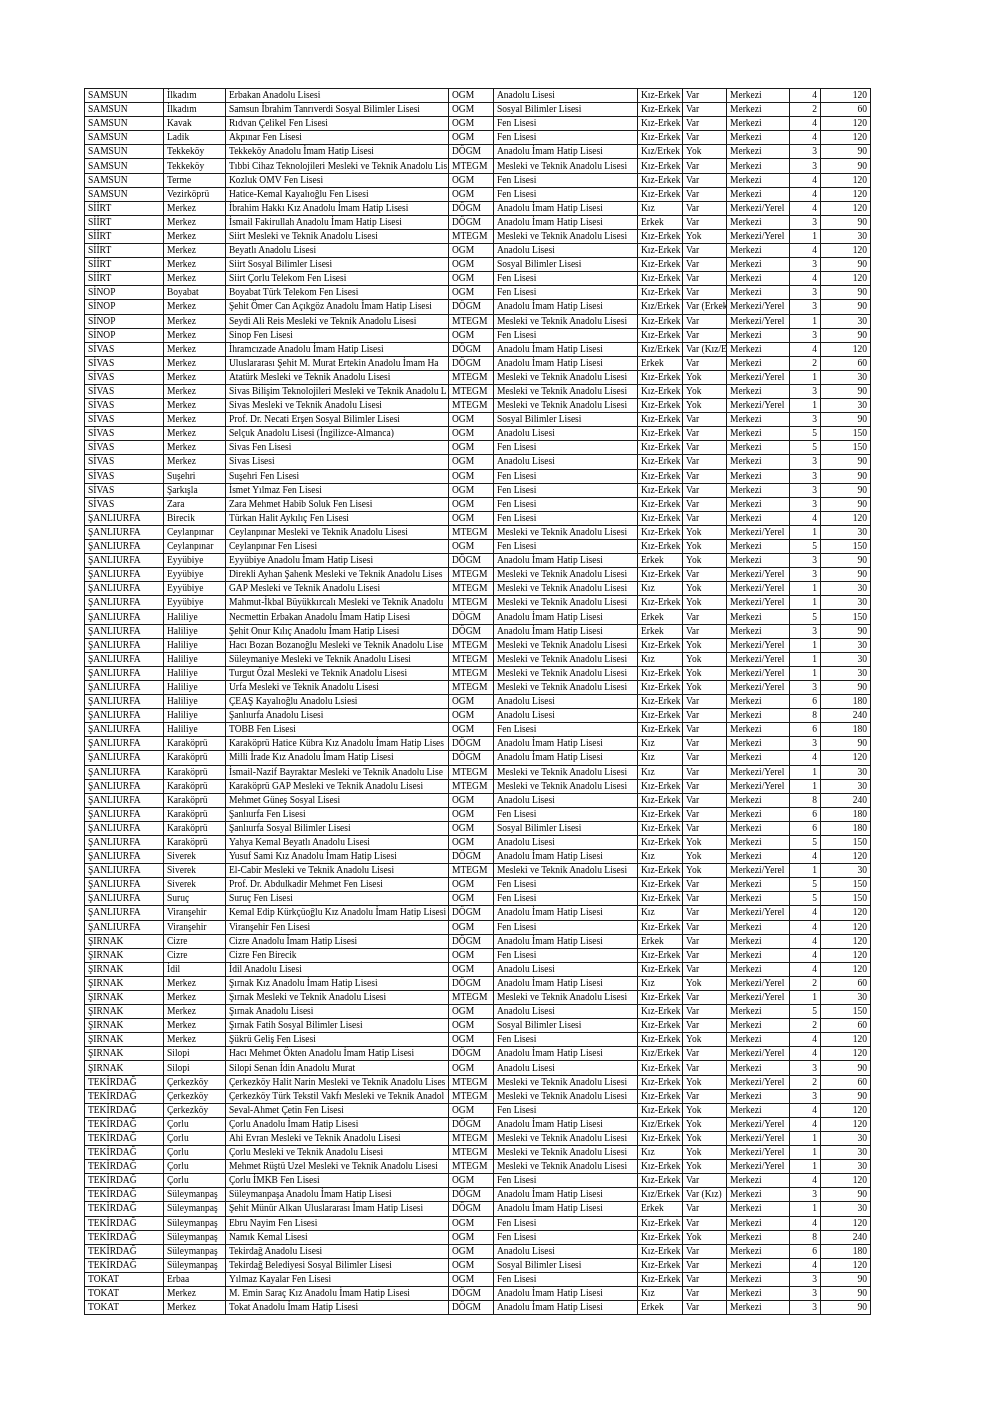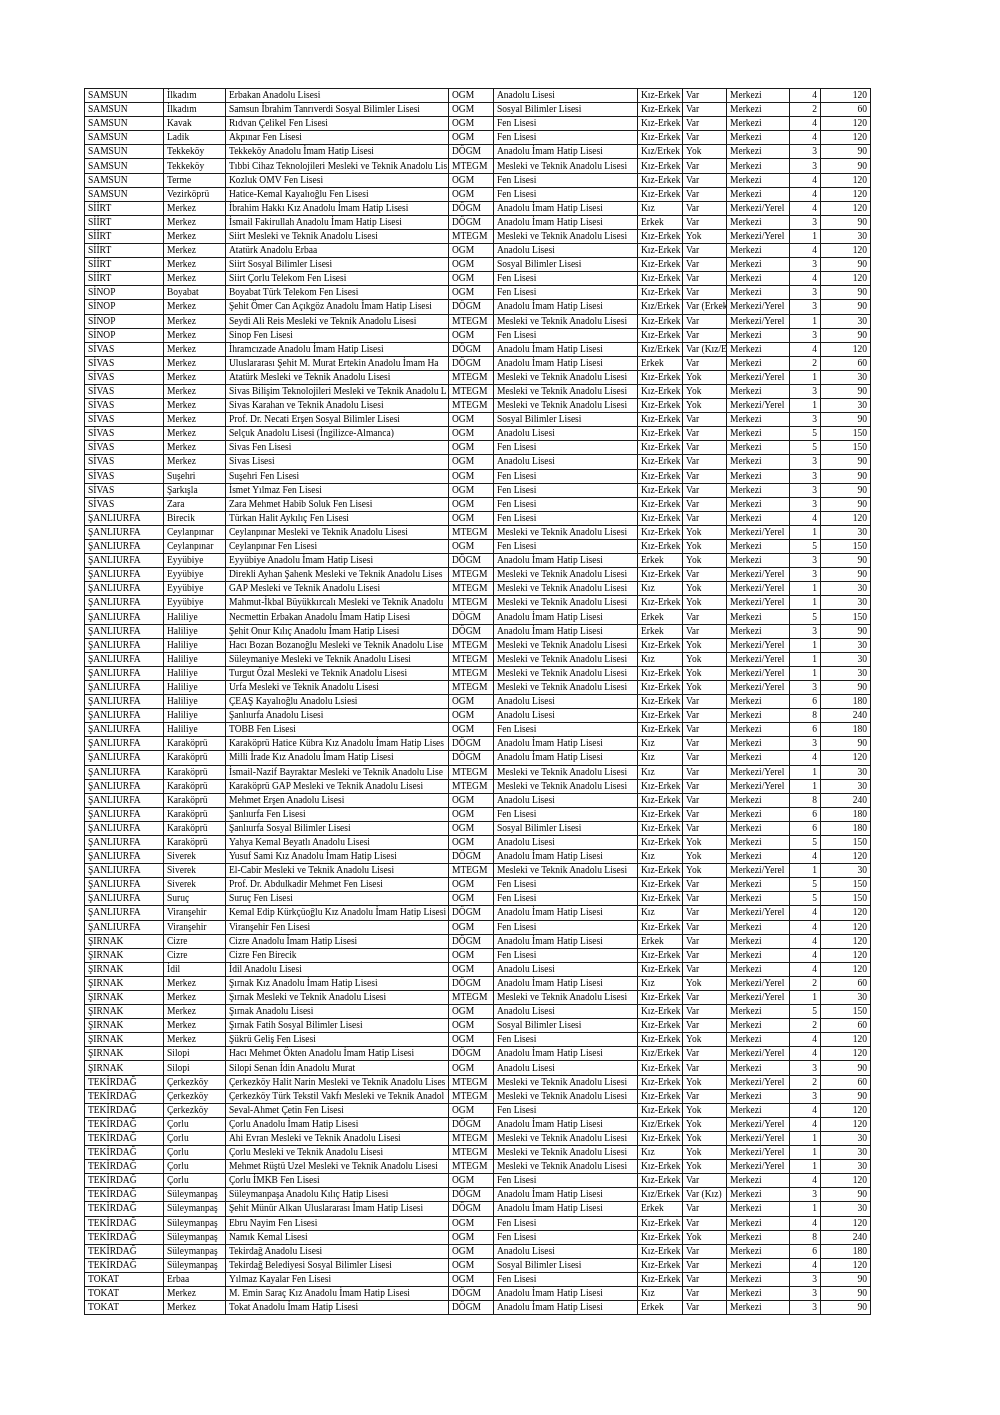--- a/index.html
+++ b/index.html
@@ -181,21 +181,21 @@
           <td>Mesleki ve Teknik Anadolu Lisesi</td>
           <td>Kız-Erkek</td>
           <td>Yok</td>
           <td>Merkezi/Yerel</td>
           <td class="num">1</td>
           <td class="num">30</td>
         </tr>
         <tr>
           <td>SİİRT</td>
           <td>Merkez</td>
-          <td>Atatürk Anadolu Erbaa</td>
+          <td>Beyatlı Anadolu Lisesi</td>
           <td>OGM</td>
           <td>Anadolu Lisesi</td>
           <td>Kız-Erkek</td>
           <td>Var</td>
           <td>Merkezi</td>
           <td class="num">4</td>
           <td class="num">120</td>
         </tr>
         <tr>
           <td>SİİRT</td>
@@ -313,21 +313,21 @@
           <td>Mesleki ve Teknik Anadolu Lisesi</td>
           <td>Kız-Erkek</td>
           <td>Yok</td>
           <td>Merkezi</td>
           <td class="num">3</td>
           <td class="num">90</td>
         </tr>
         <tr>
           <td>SİVAS</td>
           <td>Merkez</td>
-          <td>Sivas Karahan ve Teknik Anadolu Lisesi</td>
+          <td>Sivas Mesleki ve Teknik Anadolu Lisesi</td>
           <td>MTEGM</td>
           <td>Mesleki ve Teknik Anadolu Lisesi</td>
           <td>Kız-Erkek</td>
           <td>Yok</td>
           <td>Merkezi/Yerel</td>
           <td class="num">1</td>
           <td class="num">30</td>
         </tr>
         <tr>
           <td>SİVAS</td>
@@ -649,21 +649,21 @@
           <td>Mesleki ve Teknik Anadolu Lisesi</td>
           <td>Kız-Erkek</td>
           <td>Var</td>
           <td>Merkezi/Yerel</td>
           <td class="num">1</td>
           <td class="num">30</td>
         </tr>
         <tr>
           <td>ŞANLIURFA</td>
           <td>Karaköprü</td>
-          <td>Mehmet Erşen Anadolu Lisesi</td>
+          <td>Mehmet Güneş Sosyal Lisesi</td>
           <td>OGM</td>
           <td>Anadolu Lisesi</td>
           <td>Kız-Erkek</td>
           <td>Var</td>
           <td>Merkezi</td>
           <td class="num">8</td>
           <td class="num">240</td>
         </tr>
         <tr>
           <td>ŞANLIURFA</td>
@@ -985,21 +985,21 @@
           <td>Fen Lisesi</td>
           <td>Kız-Erkek</td>
           <td>Var</td>
           <td>Merkezi</td>
           <td class="num">4</td>
           <td class="num">120</td>
         </tr>
         <tr>
           <td>TEKİRDAĞ</td>
           <td>Süleymanpaş</td>
-          <td>Süleymanpaşa Anadolu Kılıç Hatip Lisesi</td>
+          <td>Süleymanpaşa Anadolu İmam Hatip Lisesi</td>
           <td>DÖGM</td>
           <td>Anadolu İmam Hatip Lisesi</td>
           <td>Kız/Erkek</td>
           <td>Var (Kız)</td>
           <td>Merkezi</td>
           <td class="num">3</td>
           <td class="num">90</td>
         </tr>
         <tr>
           <td>TEKİRDAĞ</td>

